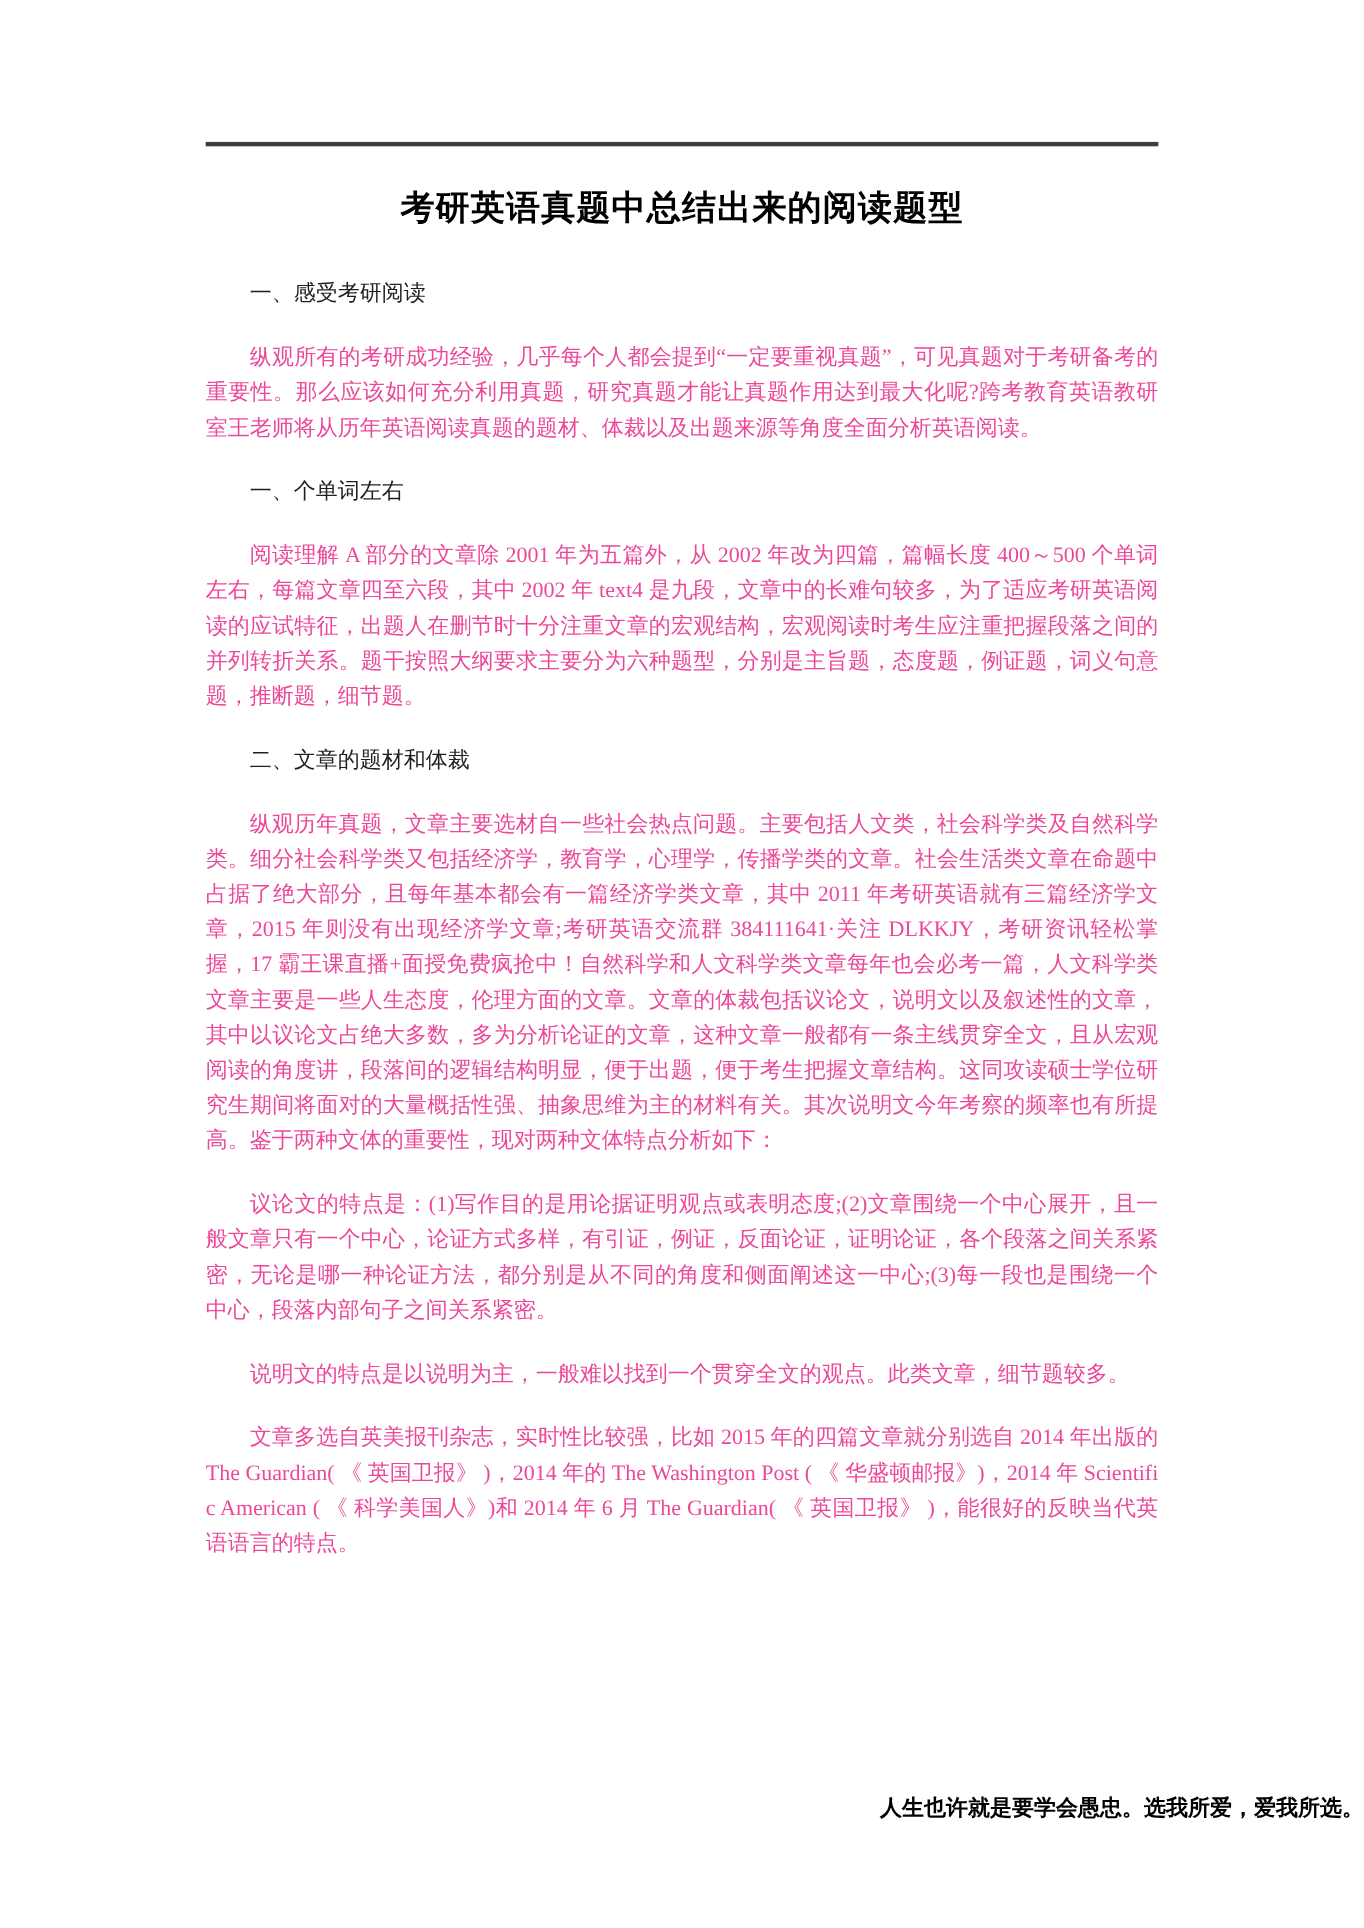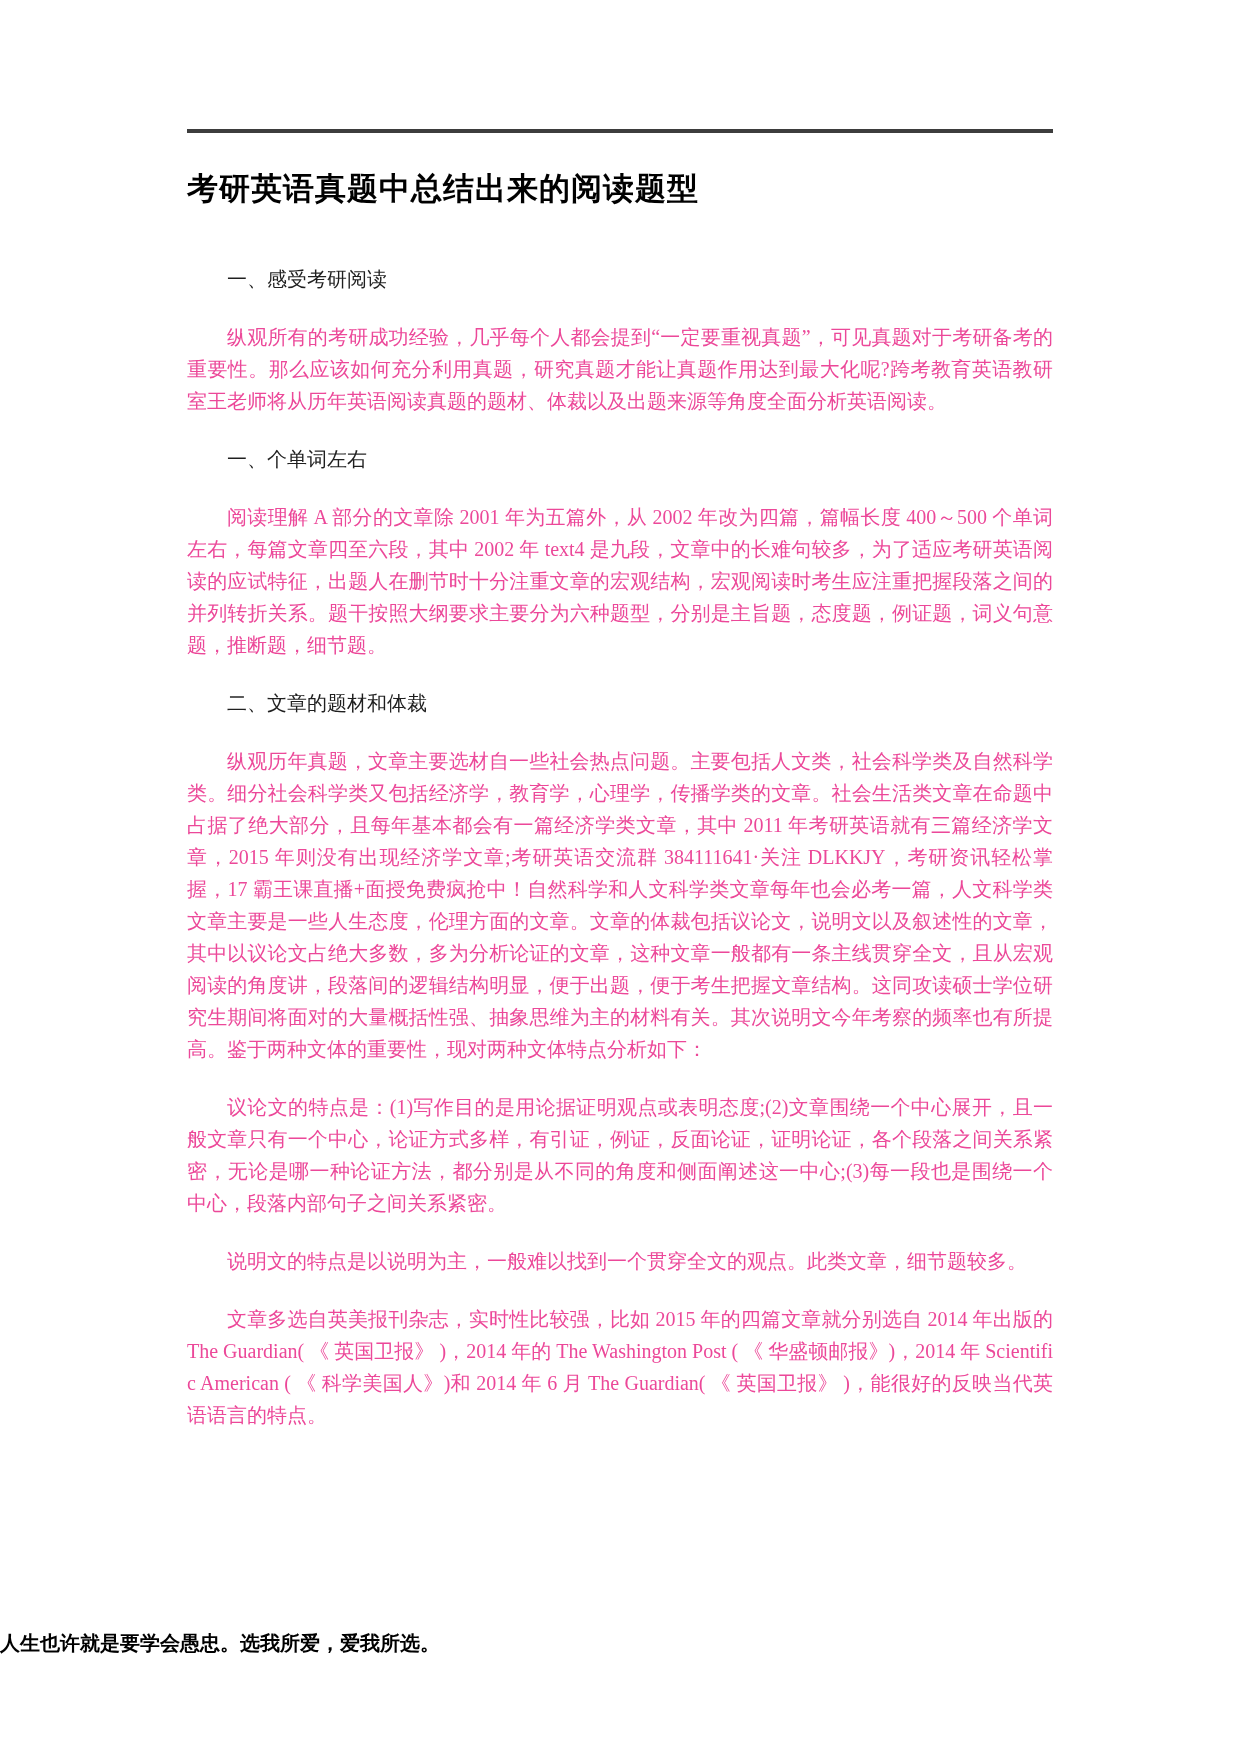--- a/index.html
+++ b/index.html
@@ -22,52 +22,53 @@
     top: 0;
     width: 866px;
   }
   .top-rule {
     margin-top: 129px;
     height: 4px;
     background: #3d3d3d;
   }
   .doc-title {
     margin-top: 36px;
+    text-align: center;
     font-family: "Liberation Sans", "DejaVu Sans", sans-serif;
     font-weight: bold;
     font-size: 31px;
     line-height: 40px;
     color: #000000;
     letter-spacing: 1px;
   }
   .doc-heading {
     margin: 26px 0 0 0;
     font-size: 20px;
     line-height: 32px;
     text-indent: 2em;
     color: #1f1f1f;
   }
   .doc-heading.first {
-    margin-top: 54px;
+    margin-top: 42px;
   }
   .doc-para {
     margin: 26px 0 0 0;
     font-size: 20px;
     line-height: 32px;
     text-align: justify;
     text-indent: 2em;
     color: #ec4899;
     word-break: break-all;
   }
   .doc-footer {
     position: absolute;
     left: 0;
     top: 1630px;
     width: 1240px;
-    text-align: left;
+    text-align: right;
     font-family: "Liberation Sans", "DejaVu Sans", sans-serif;
     font-weight: bold;
     font-size: 20px;
     color: #000000;
   }
 </style>
 </head>
 <body>
 
 <div class="page">

